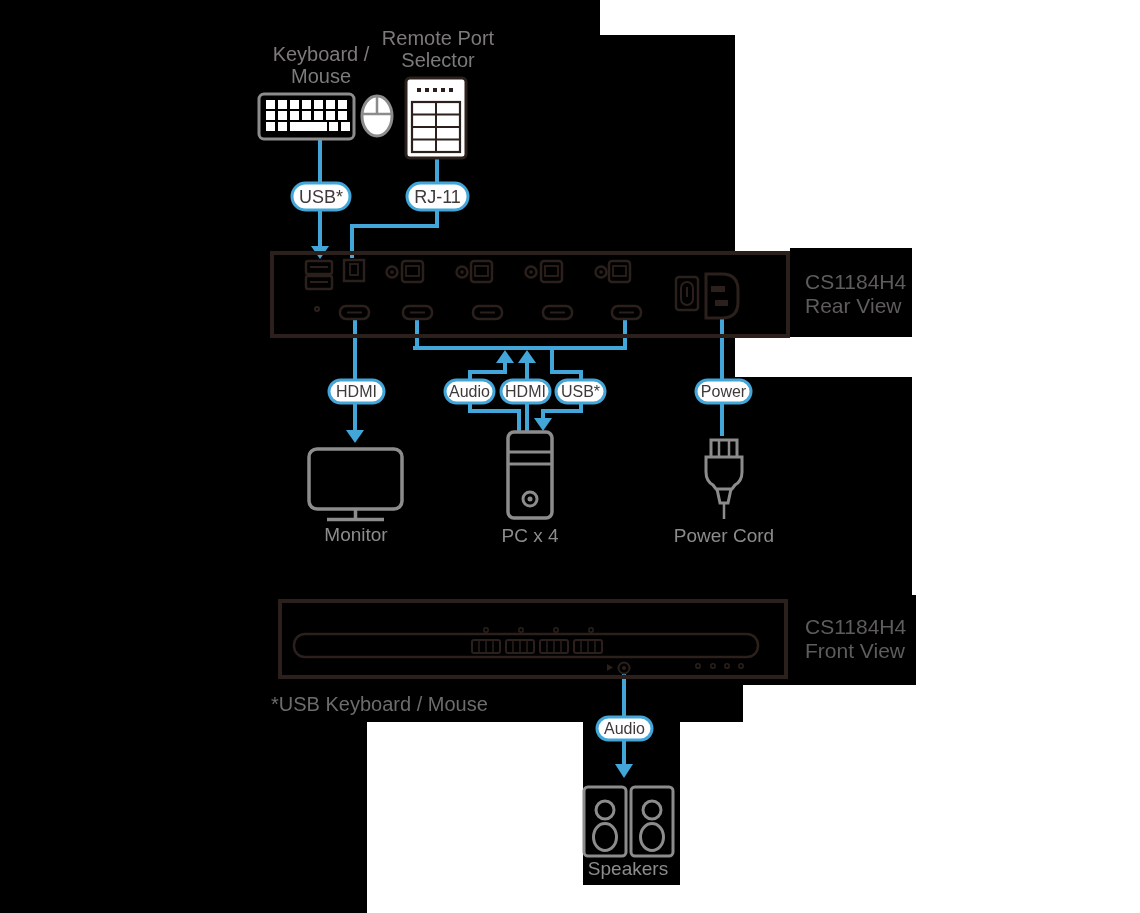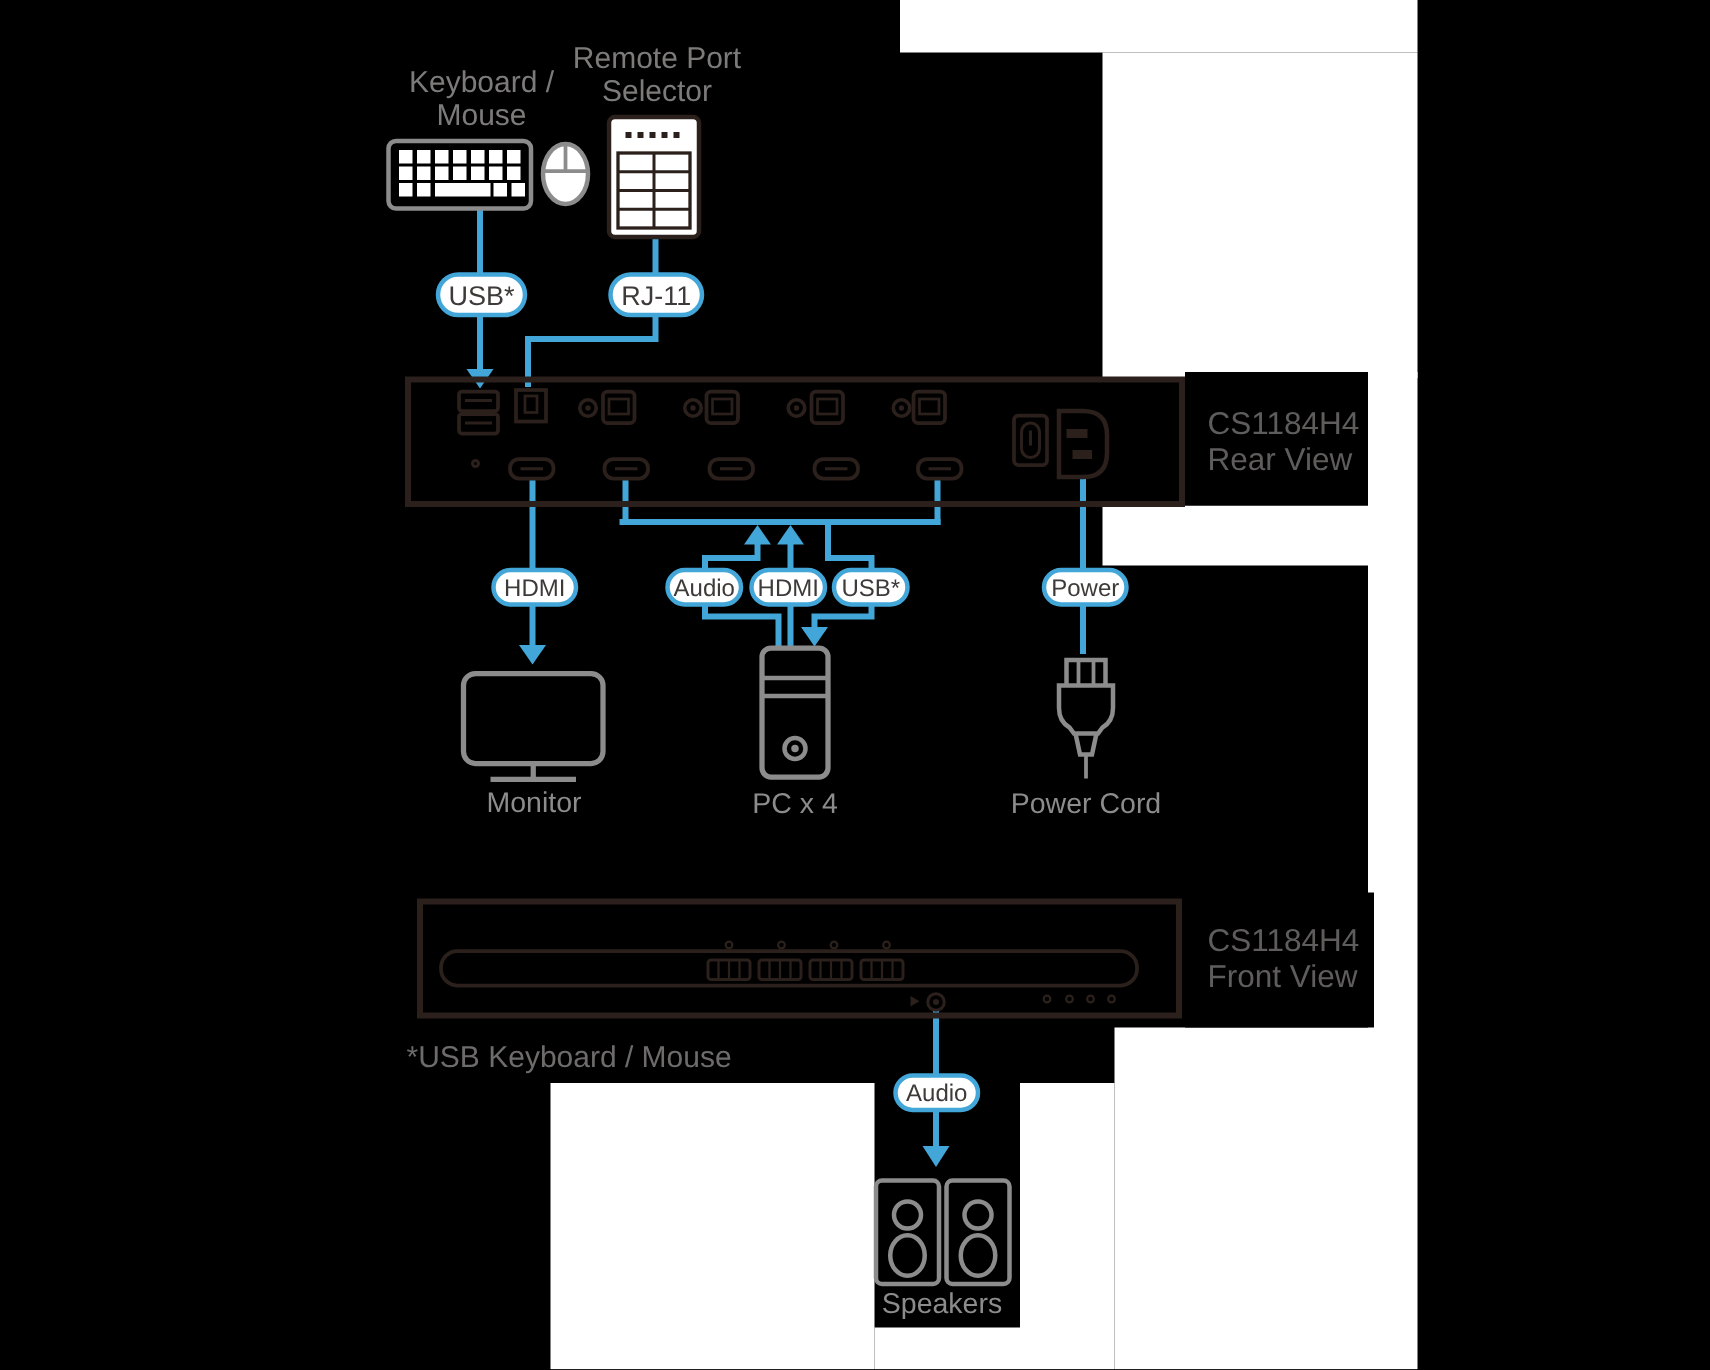--- a/index.html
+++ b/index.html
@@ -1,16 +1,16 @@
 <!DOCTYPE html>
 <html><head>
 <meta charset="utf-8">
 <style>
   html,body{margin:0;padding:0;background:#000;}
-  #stage{position:relative;width:945px;height:913px;background:#000;overflow:hidden;
+  #stage{position:relative;width:1140px;height:913px;background:#000;overflow:hidden;
          font-family:"Liberation Sans", sans-serif;}
   svg{display:block}
   .blue{stroke:#43a6d9;stroke-width:4;fill:none}
   .bluefill{fill:#43a6d9;stroke:none}
   .pill{fill:#ffffff;stroke:#43a6d9;stroke-width:3}
   .pilltext{fill:#3e3a39;font-size:18px;text-anchor:middle}
   .pilltext2{fill:#3e3a39;font-size:16px;text-anchor:middle}
   .dark{stroke:#2b201b;fill:none}
   .darkfill{fill:#2b201b;stroke:none}
   .gray{stroke:#8c8c8c;fill:none}

